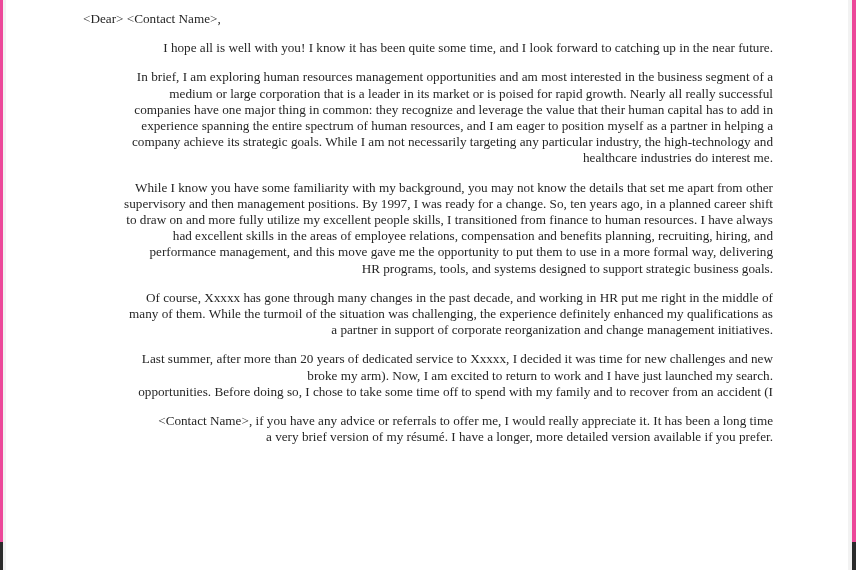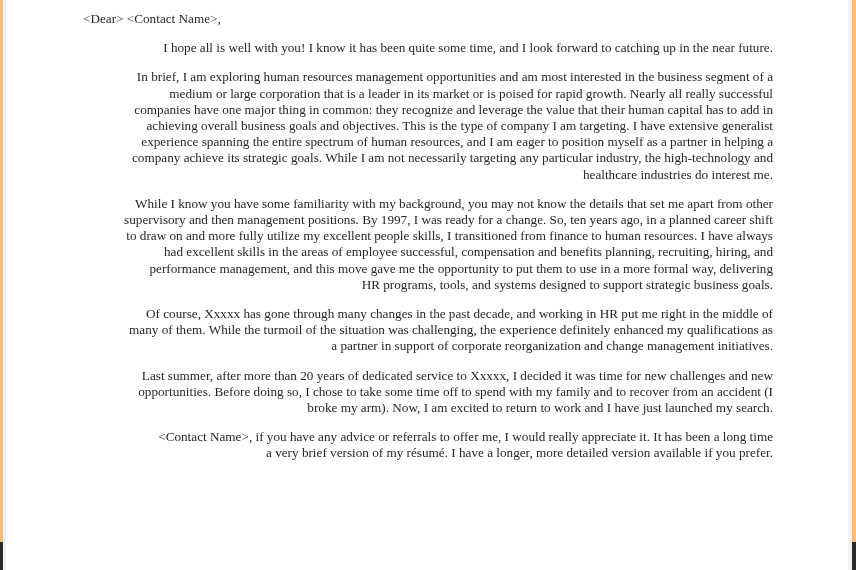--- a/index.html
+++ b/index.html
@@ -7,21 +7,21 @@
       padding: 0;
       width: 856px;
       height: 570px;
       overflow: hidden;
       background: #2b2b2b;
     }
     .viewer {
       position: relative;
       width: 856px;
       height: 542px;
-      background: #fdba74;
+      background: #ec4899;
     }
     .page {
       position: absolute;
       left: 3px;
       top: 0;
       width: 849px;
       height: 570px;
       background: #ffffff;
       box-shadow: inset 3px 0 0 #f2f2f2, inset -4px 0 0 #f2f2f2;
     }
@@ -58,45 +58,44 @@
 
       <p>
         <span class="line">I hope all is well with you! I know it has been quite some time, and I look forward to catching up in the near future.</span>
       </p>
 
 
       <p>
         <span class="line">In brief, I am exploring human resources management opportunities and am most interested in the business segment of a</span>
         <span class="line">medium or large corporation that is a leader in its market or is poised for rapid growth. Nearly all really successful</span>
         <span class="line">companies have one major thing in common: they recognize and leverage the value that their human capital has to add in</span>
-        <span class="line">achieving overall business goals and objectives. This is the type of company I am targeting. I have extensive generalist</span>
         <span class="line">experience spanning the entire spectrum of human resources, and I am eager to position myself as a partner in helping a</span>
         <span class="line">company achieve its strategic goals. While I am not necessarily targeting any particular industry, the high-technology and</span>
         <span class="line">healthcare industries do interest me.</span>
       </p>
 
       <p>
         <span class="line">While I know you have some familiarity with my background, you may not know the details that set me apart from other</span>
         <span class="line">supervisory and then management positions. By 1997, I was ready for a change. So, ten years ago, in a planned career shift</span>
         <span class="line">to draw on and more fully utilize my excellent people skills, I transitioned from finance to human resources. I have always</span>
-        <span class="line">had excellent skills in the areas of employee successful, compensation and benefits planning, recruiting, hiring, and</span>
+        <span class="line">had excellent skills in the areas of employee relations, compensation and benefits planning, recruiting, hiring, and</span>
         <span class="line">performance management, and this move gave me the opportunity to put them to use in a more formal way, delivering</span>
         <span class="line">HR programs, tools, and systems designed to support strategic business goals.</span>
       </p>
 
       <p>
         <span class="line">Of course, Xxxxx has gone through many changes in the past decade, and working in HR put me right in the middle of</span>
         <span class="line">many of them. While the turmoil of the situation was challenging, the experience definitely enhanced my qualifications as</span>
         <span class="line">a partner in support of corporate reorganization and change management initiatives.</span>
       </p>
 
       <p>
         <span class="line">Last summer, after more than 20 years of dedicated service to Xxxxx, I decided it was time for new challenges and new</span>
+        <span class="line">broke my arm). Now, I am excited to return to work and I have just launched my search.</span>
         <span class="line">opportunities. Before doing so, I chose to take some time off to spend with my family and to recover from an accident (I</span>
-        <span class="line">broke my arm). Now, I am excited to return to work and I have just launched my search.</span>
       </p>
 
       <p>
         <span class="line">&lt;Contact Name&gt;, if you have any advice or referrals to offer me, I would really appreciate it. It has been a long time</span>
         <span class="line">a very brief version of my résumé.  I have a longer, more detailed version available if you prefer.</span>
       </p>
     </div>
   </div>
 </div>
 

